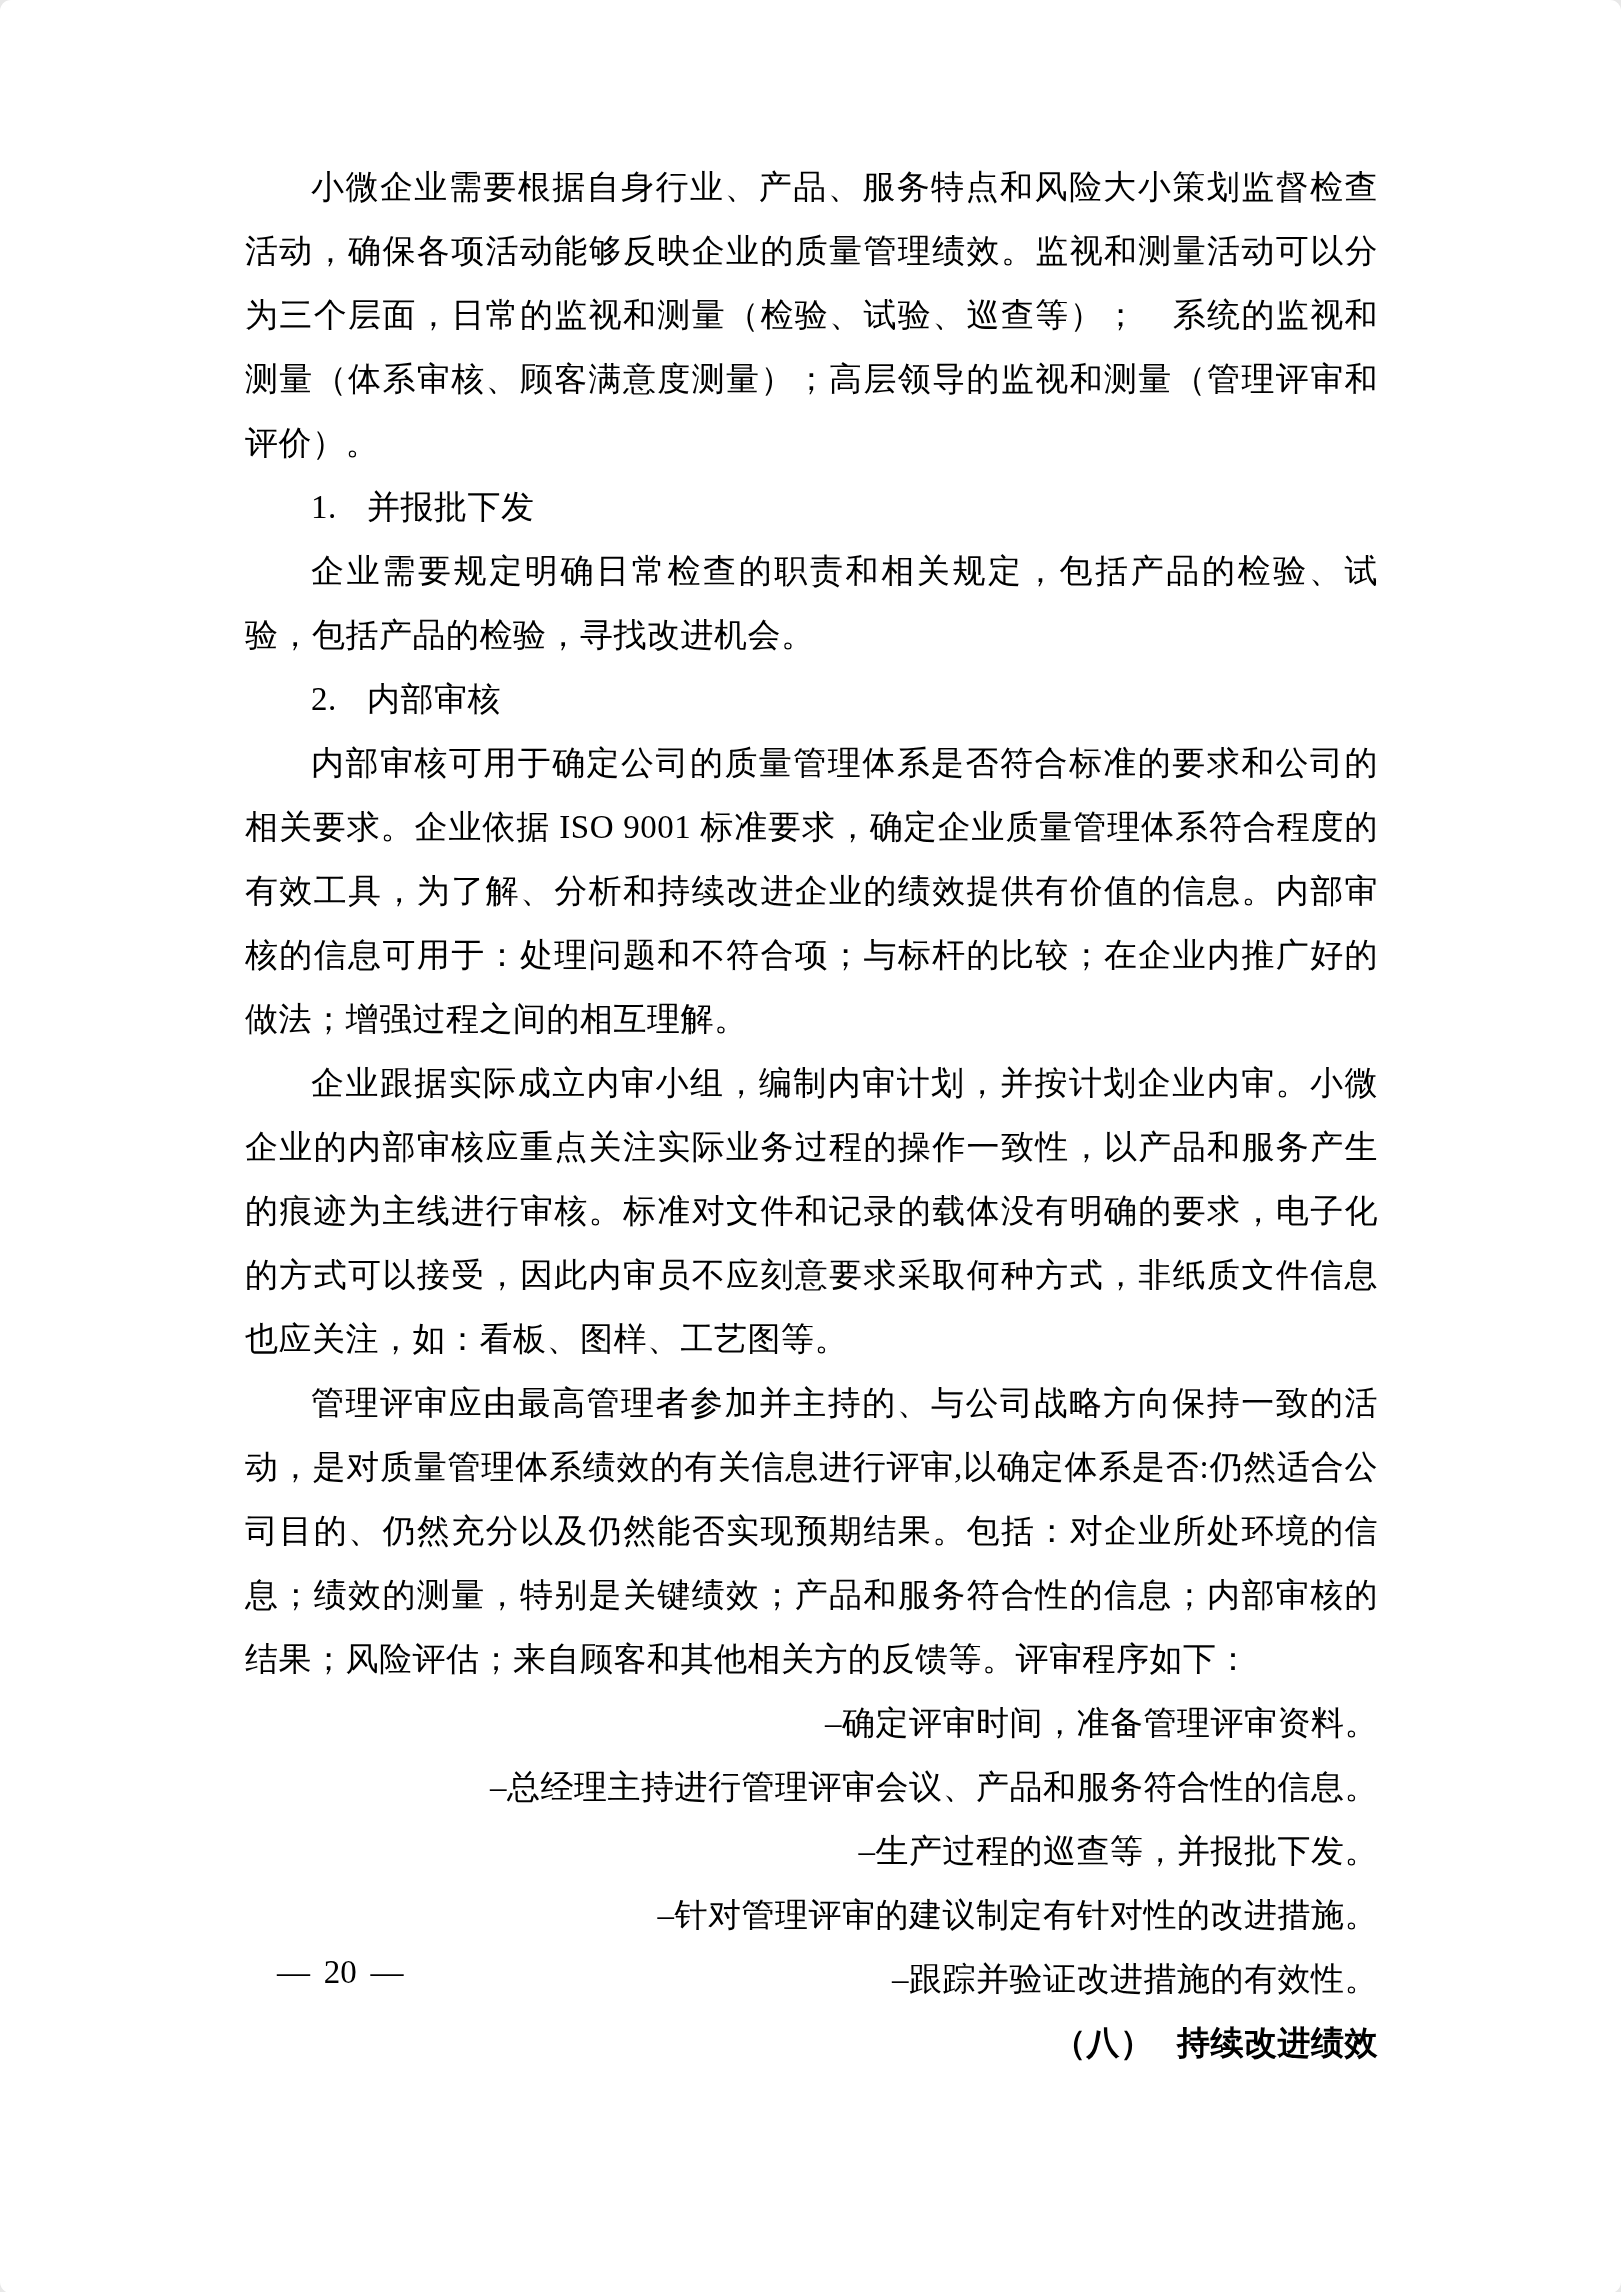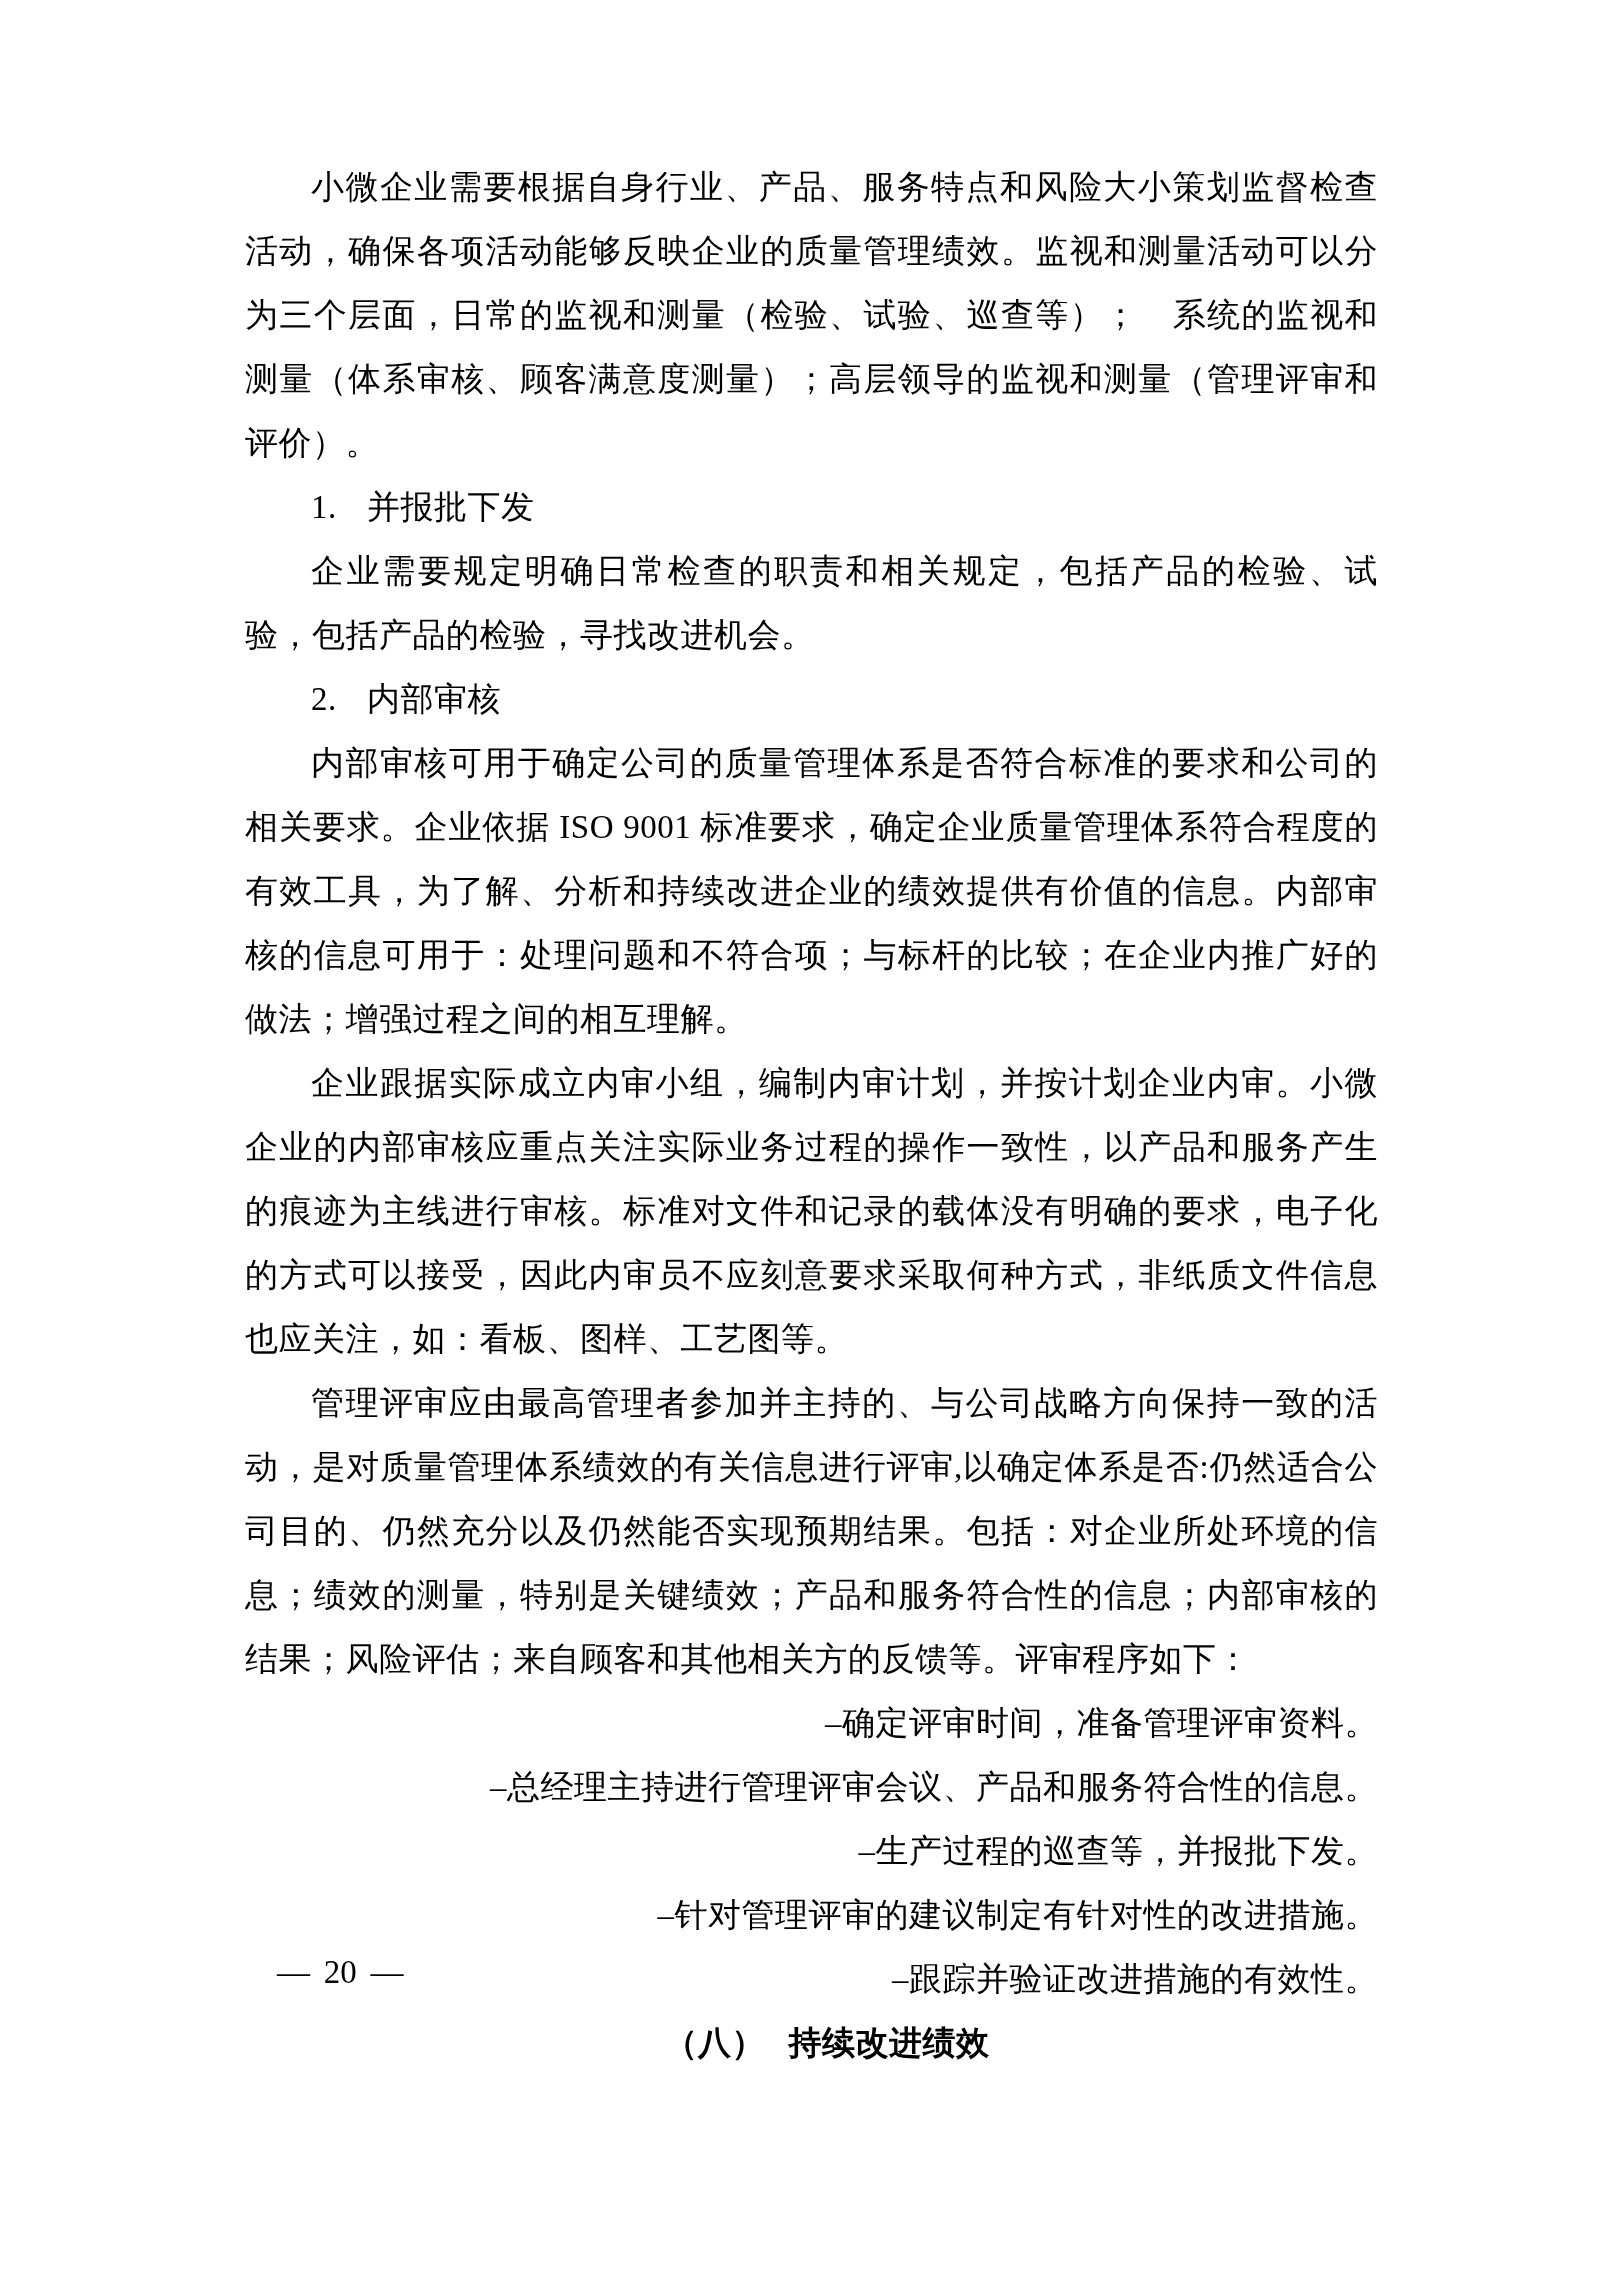--- a/index.html
+++ b/index.html
@@ -5,41 +5,42 @@
   html, body { margin: 0; padding: 0; background: #e8e8e8; }
   .page {
     position: relative;
     width: 1621px;
     height: 2293px;
     margin: 0 auto;
     background: #ffffff;
     color: #000000;
     font-family: "Liberation Serif", serif;
     overflow: hidden;
+    border-radius: 11px;
   }
   .content {
     position: absolute;
     left: 245px;
     top: 155px;
     width: 1133px;
     font-size: 33px;
     line-height: 64px;
     text-align: justify;
     letter-spacing: 0.5px;
   }
   .para { text-indent: 2em; }
   .subhead { padding-left: 2em; text-align: left; }
   .subhead .num { display: inline-block; min-width: 1.7em; }
   .list-item { padding-left: 19.6px; text-align: right; }
   .list-item .bullet { display: inline-block; width: 34px; }
   .section-head {
     padding-left: 31px;
     font-weight: bold;
     font-family: "Liberation Sans", sans-serif;
-    text-align: center;
+    text-align: right;
   }
   .section-head .sec-title { margin-left: 23.5px; }
   .footer {
     position: absolute;
     left: 245px;
     top: 1952px;
     font-size: 33px;
     line-height: 41px;
     white-space: nowrap;
     margin-left: 32px;

